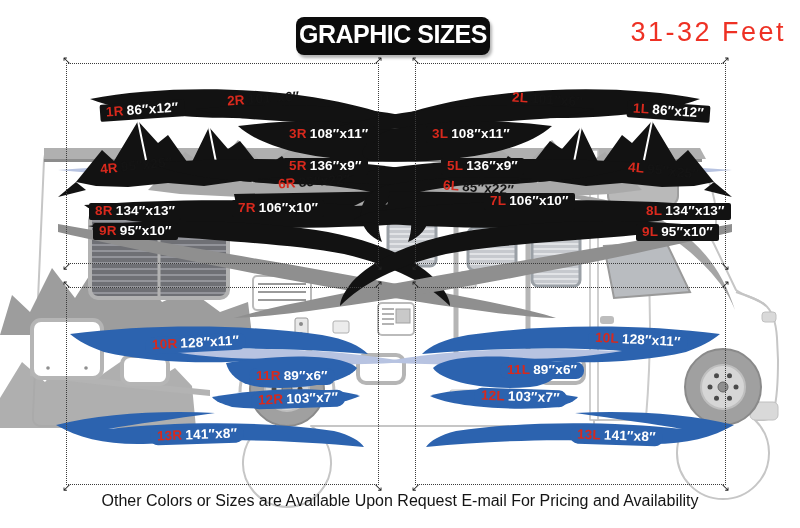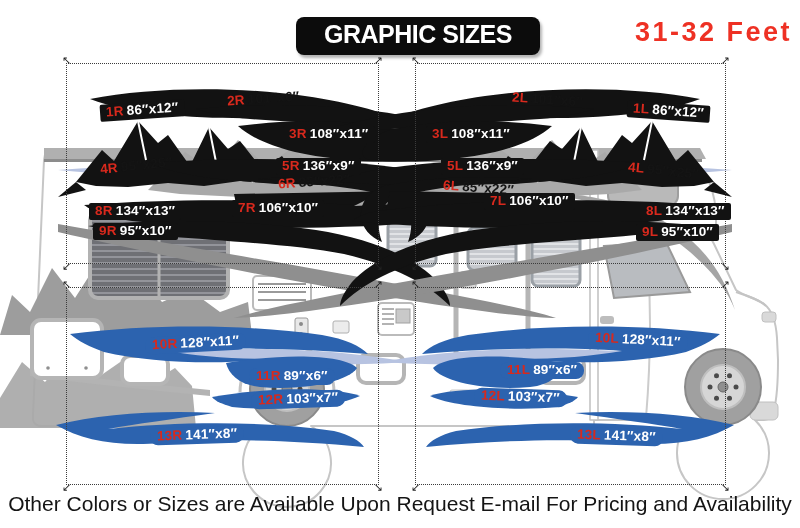--- a/index.html
+++ b/index.html
@@ -1,26 +1,26 @@
 <!DOCTYPE html>
 <html style="--red: #d8291d; --accent: #ee3124; --blue: #2c63af; --black: #121212;"><head>
 <meta charset="utf-8">
 <style>
   :root{ --red:#d8291d; --accent:#ee3124; --blue:#2c63af; --black:#121212; }
   html,body{margin:0;padding:0;background:#fff;}
   .stage{position:relative;width:800px;height:528px;background:#fff;overflow:hidden;
          font-family:"Liberation Sans",sans-serif;}
   svg{position:absolute;left:0;top:0;}
   .title{position:absolute;left:296px;top:17px;background:#0c0c0c;color:#fff;
-         font-size:25px;font-weight:700;letter-spacing:-.5px;padding:3px 28px 6px;
+         font-size:25px;font-weight:700;letter-spacing:-.5px;padding:3px 3px 6px;
          border-radius:8px;box-shadow:2px 3px 3px rgba(0,0,0,.3);}
-  .feet{position:absolute;right:8px;top:17px;color:var(--accent);
-        font-size:27px;font-weight:700;letter-spacing:2.5px;}
+  .feet{position:absolute;right:14px;top:17px;color:var(--accent);
+        font-size:27px;font-weight:400;letter-spacing:2.5px;}
   .footer{position:absolute;left:0;right:0;top:492px;text-align:center;
-          font-size:21px;color:#141414;}
+          font-size:16px;color:#141414;}
   .krect{position:absolute;border:1px dotted #3c3c3c;pointer-events:none;}
   .ca{position:absolute;font-size:11px;color:#222;line-height:1;}
   .tl{left:-5px;top:-9px}.tr{right:-5px;top:-9px}.bl{left:-5px;bottom:-9px}.br{right:-5px;bottom:-9px}
   .lab{position:absolute;font-size:13.5px;font-weight:700;white-space:nowrap;letter-spacing:.2px;}
   .lab .n{color:var(--red);padding-right:3px;}
   .lab .s{}
   .dark{background:var(--black);color:#fff;padding:0 6px 2px;border-radius:2px;}
   .blue{background:var(--blue);color:#fff;padding:0 7px 2px;border-radius:8px;}
   .plain{color:#141414;}
   .fblk{fill:var(--black);} .fblu{fill:var(--blue);}
@@ -163,21 +163,21 @@
     <span class="ca tl">↖</span>
     <span class="ca tr">↗</span>
     <span class="ca bl">↙</span>
     <span class="ca br">↘</span>
   </div>
 
   <div class="lab dark" style="left:100px;top:102px;transform:rotate(-4deg)"><span class="n">1R</span><span class="s">86″x12″</span></div>
   <div class="lab plain" style="left:227px;top:91px;transform:rotate(-4deg)"><span class="n">2R</span><span class="s">101″x6″</span></div>
   <div class="lab dark" style="left:283px;top:126px"><span class="n">3R</span><span class="s">108″x11″</span></div>
   <div class="lab plain" style="left:100px;top:158px;transform:rotate(-6deg)"><span class="n">4R</span><span class="s">95″x25″</span></div>
-  <div class="lab dark" style="left:276px;top:158px"><span class="n">5R</span><span class="s">136″x9″</span></div>
+  <div class="lab dark" style="left:283px;top:158px"><span class="n">5R</span><span class="s">136″x9″</span></div>
   <div class="lab plain" style="left:278px;top:174px;transform:rotate(-4deg)"><span class="n">6R</span><span class="s">85″x22″</span></div>
   <div class="lab dark" style="left:232px;top:200px"><span class="n">7R</span><span class="s">106″x10″</span></div>
   <div class="lab dark" style="left:89px;top:203px"><span class="n">8R</span><span class="s">134″x13″</span></div>
   <div class="lab dark" style="left:93px;top:223px"><span class="n">9R</span><span class="s">95″x10″</span></div>
   <div class="lab blue" style="left:145px;top:335px;transform:rotate(-3deg)"><span class="n">10R</span><span class="s">128″x11″</span></div>
   <div class="lab blue" style="left:249px;top:368px"><span class="n">11R</span><span class="s">89″x6″</span></div>
   <div class="lab blue" style="left:251px;top:391px;transform:rotate(-2deg)"><span class="n">12R</span><span class="s">103″x7″</span></div>
   <div class="lab blue" style="left:150px;top:427px;transform:rotate(-2deg)"><span class="n">13R</span><span class="s">141″x8″</span></div>
 
   <div class="lab dark" style="left:627px;top:103px;transform:rotate(4deg)"><span class="n">1L</span><span class="s">86″x12″</span></div>

